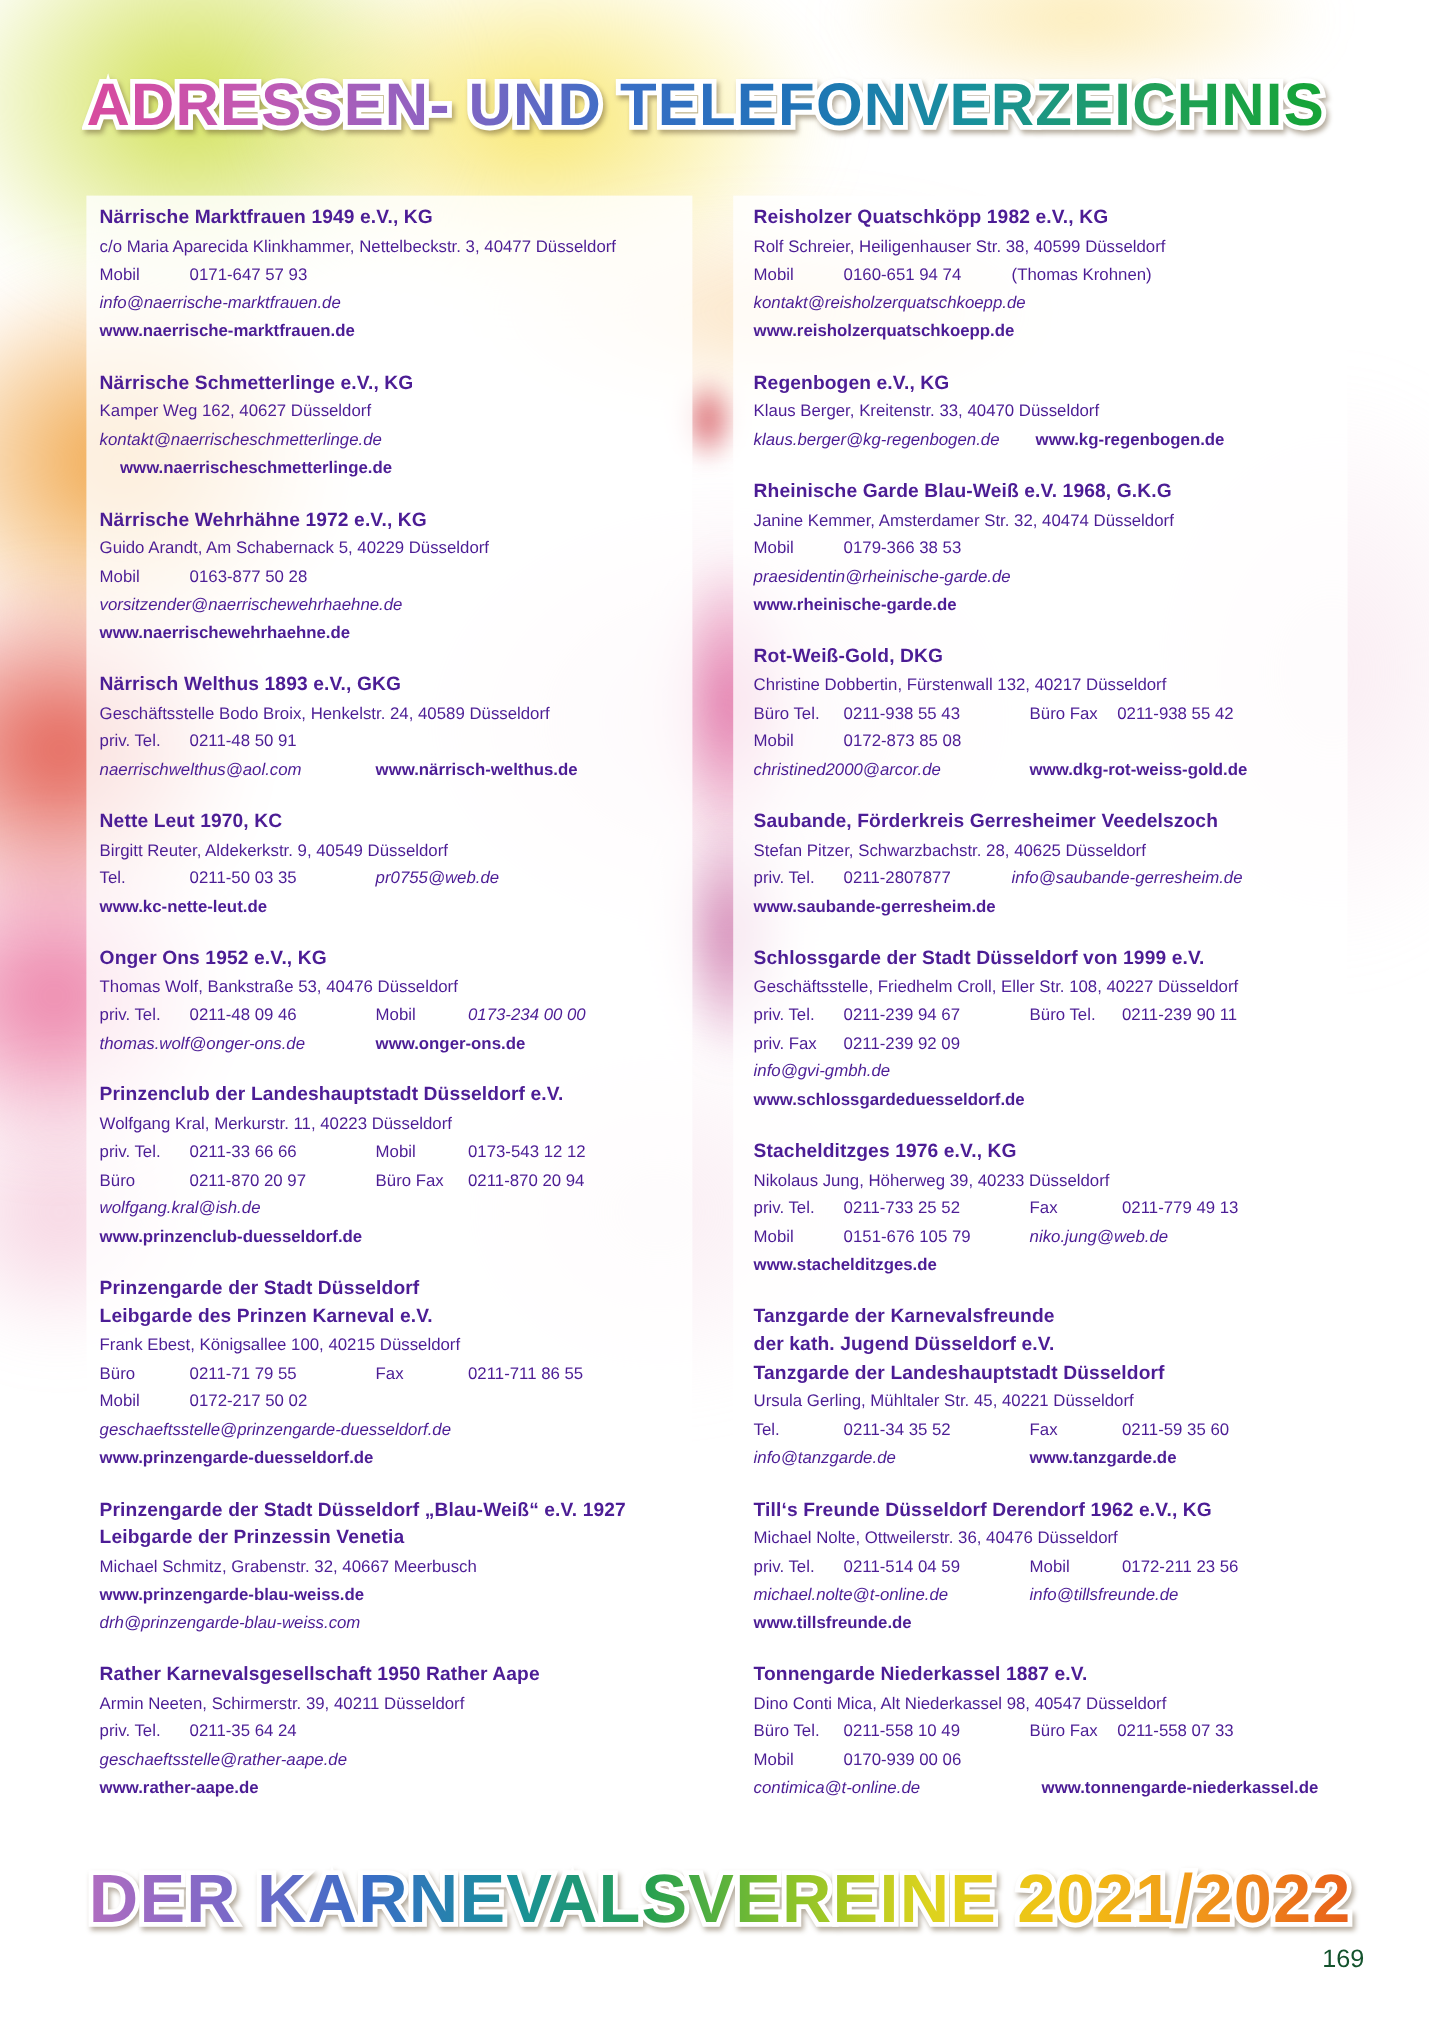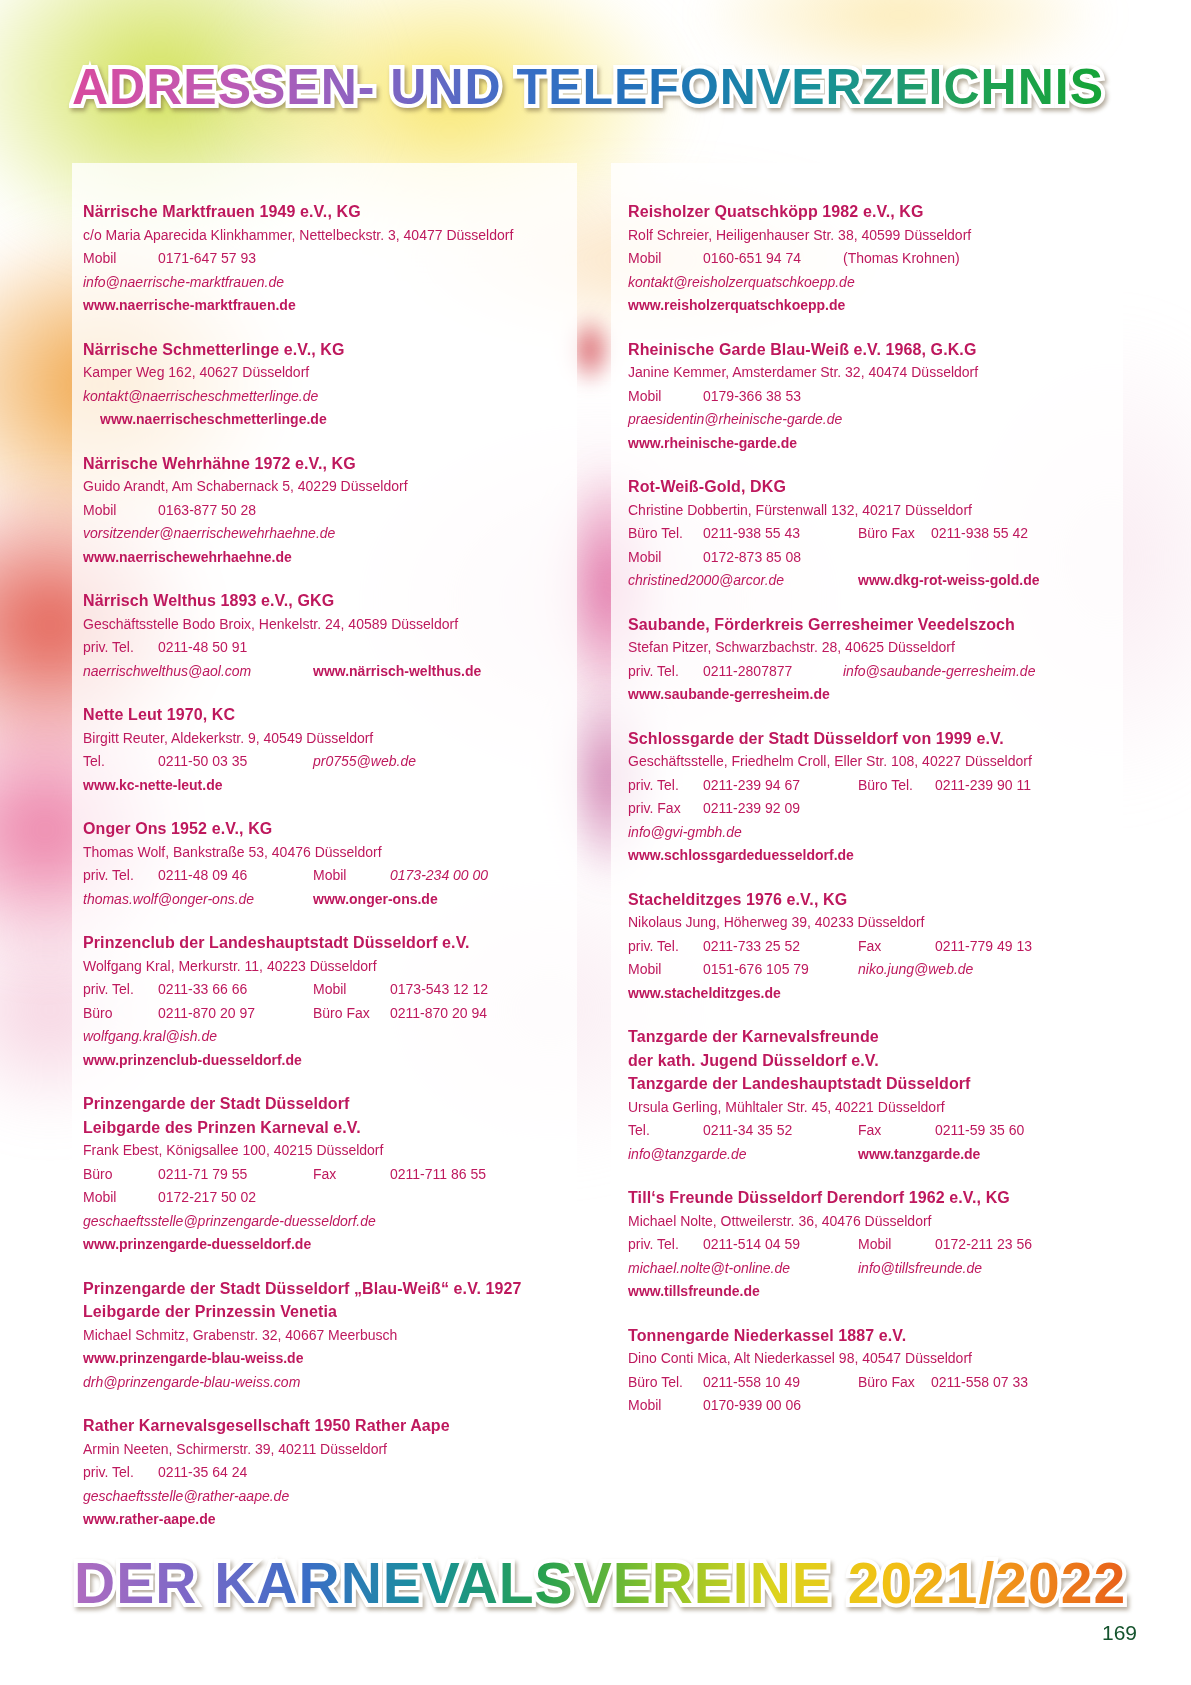--- a/index.html
+++ b/index.html
@@ -24,21 +24,21 @@
   .b-gapmag2{left:540px;top:640px;width:140px;height:280px;background:radial-gradient(closest-side,rgba(170,20,110,.55),rgba(170,20,110,0) 75%);filter:blur(16px);}
   .b-reddot {left:555px;top:300px;width:70px;height:100px;background:radial-gradient(closest-side,rgba(200,30,40,.65),rgba(200,30,40,0) 75%);filter:blur(8px);}
   .b-rpink  {left:880px;top:240px;width:460px;height:640px;background:radial-gradient(closest-side,rgba(243,210,225,.42),rgba(243,210,225,0) 75%);}
 
   
   .panel{position:absolute;top:163px;height:1353px;background:rgba(255,255,255,.8);}
   #panelL{left:72px;width:505px;}
   #panelR{left:611px;width:512px;}
 
   
-  .col{position:absolute;top:170px;font-size:14px;color:#be185d;margin-top:30px;}
+  .col{position:absolute;top:170px;font-size:14px;color:#4c1d95;}
   #colL{left:83px;width:494px;}
   #colR{left:628px;width:497px;}
   .entry{margin-bottom:20px;}
   .line{position:relative;height:23.5px;line-height:23.5px;}
   .seg{position:absolute;top:0;white-space:nowrap;}
   .s-n{font-style:normal;}
   .s-i{font-style:italic;}
   .s-b{font-weight:700;}
   .nm{font-weight:700;font-size:16px;letter-spacing:.1px;}
 
@@ -286,20 +286,32 @@
         </div>
         <div class="line">
           <span class="seg s-i" style="left: 0px;">kontakt@reisholzerquatschkoepp.de</span>
         </div>
         <div class="line">
           <span class="seg s-b" style="left: 0px;">www.reisholzerquatschkoepp.de</span>
         </div>
       </div>
       <div class="entry">
         <div class="line">
+          <span class="seg nm" style="left: 0px;">Regenbogen e.V., KG</span>
+        </div>
+        <div class="line">
+          <span class="seg s-n" style="left: 0px;">Klaus Berger, Kreitenstr. 33, 40470 Düsseldorf</span>
+        </div>
+        <div class="line">
+          <span class="seg s-i" style="left: 0px;">klaus.berger@kg-regenbogen.de</span>
+          <span class="seg s-b" style="left: 235px;">www.kg-regenbogen.de</span>
+        </div>
+      </div>
+      <div class="entry">
+        <div class="line">
           <span class="seg nm" style="left: 0px;">Rheinische Garde Blau-Weiß e.V. 1968, G.K.G</span>
         </div>
         <div class="line">
           <span class="seg s-n" style="left: 0px;">Janine Kemmer, Amsterdamer Str. 32, 40474 Düsseldorf</span>
         </div>
         <div class="line">
           <span class="seg s-n" style="left: 0px;">Mobil</span>
           <span class="seg s-n" style="left: 75px;">0179-366 38 53</span>
         </div>
         <div class="line">
@@ -448,20 +460,24 @@
         <div class="line">
           <span class="seg s-n" style="left: 0px;">Büro Tel.</span>
           <span class="seg s-n" style="left: 75px;">0211-558 10 49</span>
           <span class="seg s-n" style="left: 230px;">Büro Fax</span>
           <span class="seg s-n" style="left: 303px;">0211-558 07 33</span>
         </div>
         <div class="line">
           <span class="seg s-n" style="left: 0px;">Mobil</span>
           <span class="seg s-n" style="left: 75px;">0170-939 00 06</span>
         </div>
+        <div class="line">
+          <span class="seg s-i" style="left: 0px;">contimica@t-online.de</span>
+          <span class="seg s-b" style="left: 240px;">www.tonnengarde-niederkassel.de</span>
+        </div>
       </div>
     </div>
 
   <div class="title-wrap" id="bottomTitle">
     <span class="outline">DER KARNEVALSVEREINE 2021/2022</span>
     <span class="grad" id="bottomGrad" style="background-image: linear-gradient(90deg, rgb(176, 108, 192), rgb(122, 104, 200), rgb(58, 110, 198), rgb(24, 144, 156), rgb(39, 160, 80), rgb(139, 195, 42), rgb(221, 211, 30), rgb(242, 192, 20), rgb(240, 147, 27), rgb(232, 95, 26));">DER KARNEVALSVEREINE 2021/2022</span>
   </div>
 
   <div class="page-number">169</div>
 

